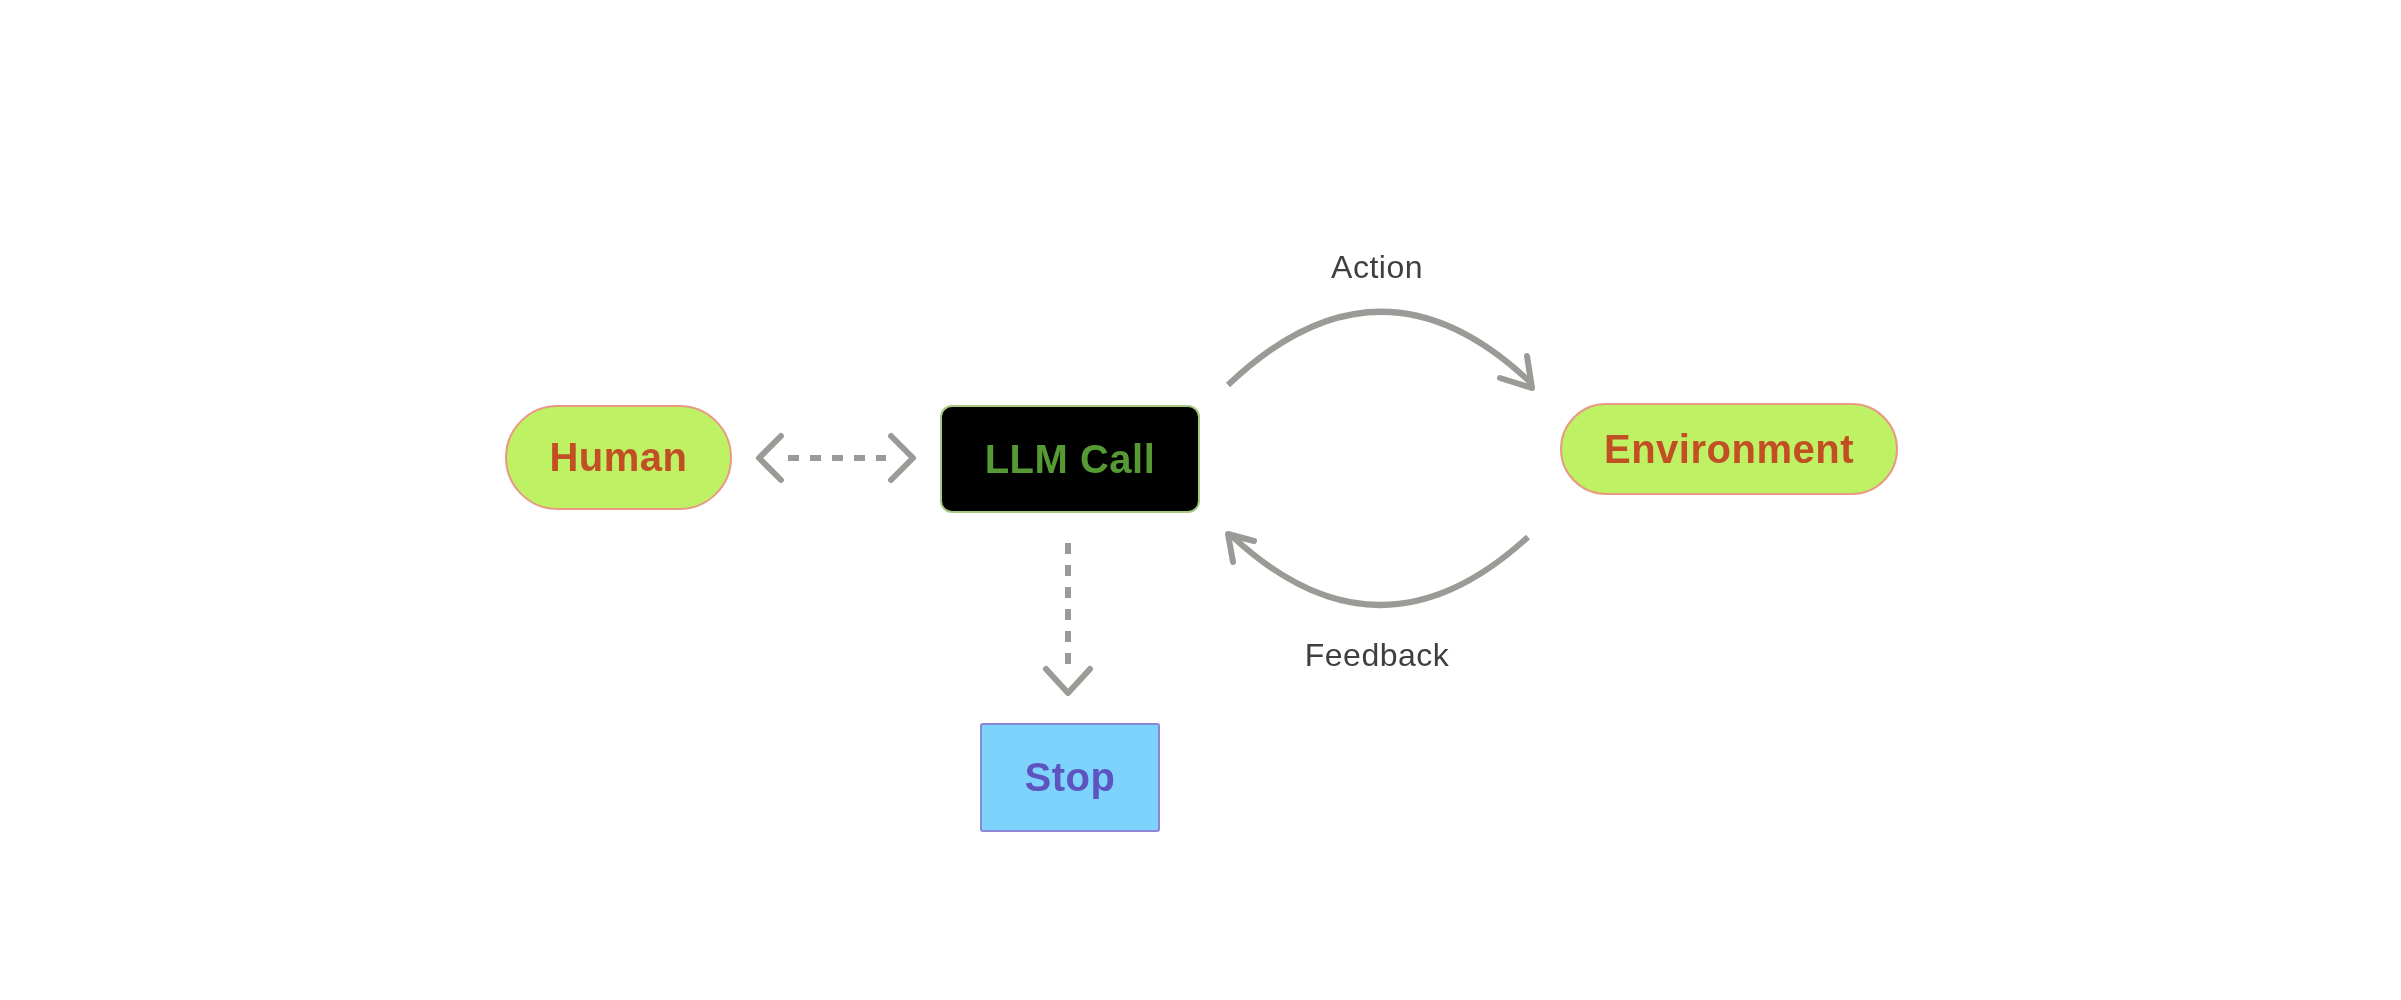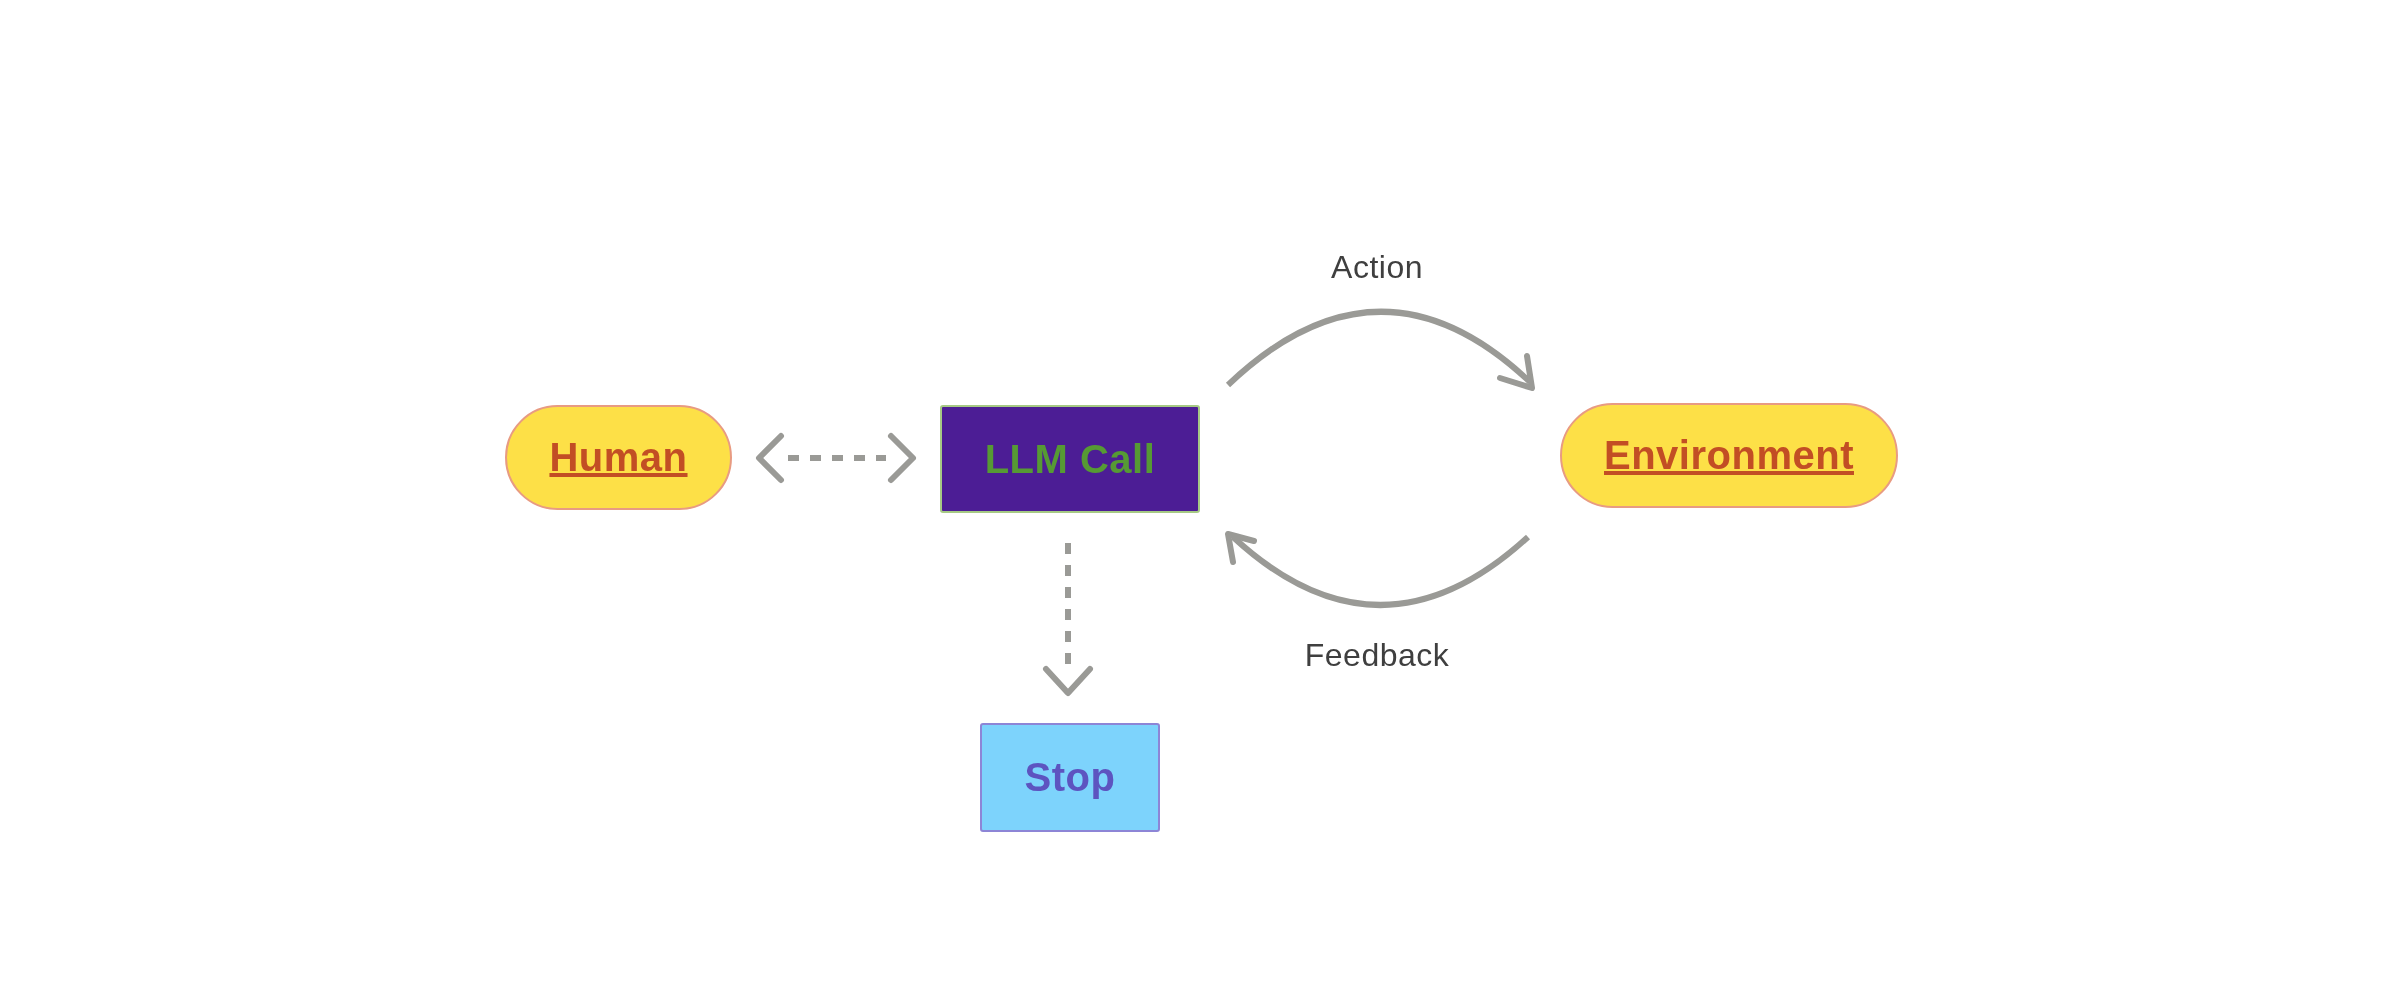--- a/index.html
+++ b/index.html
@@ -27,41 +27,40 @@
     position: absolute;
     display: flex;
     align-items: center;
     justify-content: center;
     box-sizing: border-box;
     font-weight: bold;
     font-size: 40px;
     letter-spacing: 0.5px;
   }
   .node-pill {
-    background: #fde047;
+    background: #bef264;
     border: 2.5px solid #E89B82;
     color: #C24E24;
     border-radius: 60px;
-    text-decoration: underline;
   }
   .node-rect-green {
-    background: #4c1d95;
+    background: #000000;
     border: 2.5px solid #A6C984;
     color: #569A34;
-    border-radius: 3px;
+    border-radius: 12px;
   }
   .node-rect-purple {
     background: #7dd3fc;
     border: 2.5px solid #8D85D6;
     color: #5D54C0;
     border-radius: 3px;
   }
   #node-human       { left: 505px;  top: 405px; width: 227px; height: 105px; }
   #node-llm-call    { left: 940px;  top: 405px; width: 260px; height: 108px; }
-  #node-environment { left: 1560px; top: 403px; width: 338px; height: 105px; justify-content: center; }
+  #node-environment { left: 1560px; top: 403px; width: 338px; height: 92px; justify-content: center; }
   #node-stop        { left: 980px;  top: 723px; width: 180px; height: 109px; }
   .edge-label {
     position: absolute;
     transform: translate(-50%, -50%);
     font-size: 32px;
     color: #3F3F3F;
     letter-spacing: 0.5px;
     white-space: nowrap;
   }
   #label-action   { left: 1377px; top: 267px; }

